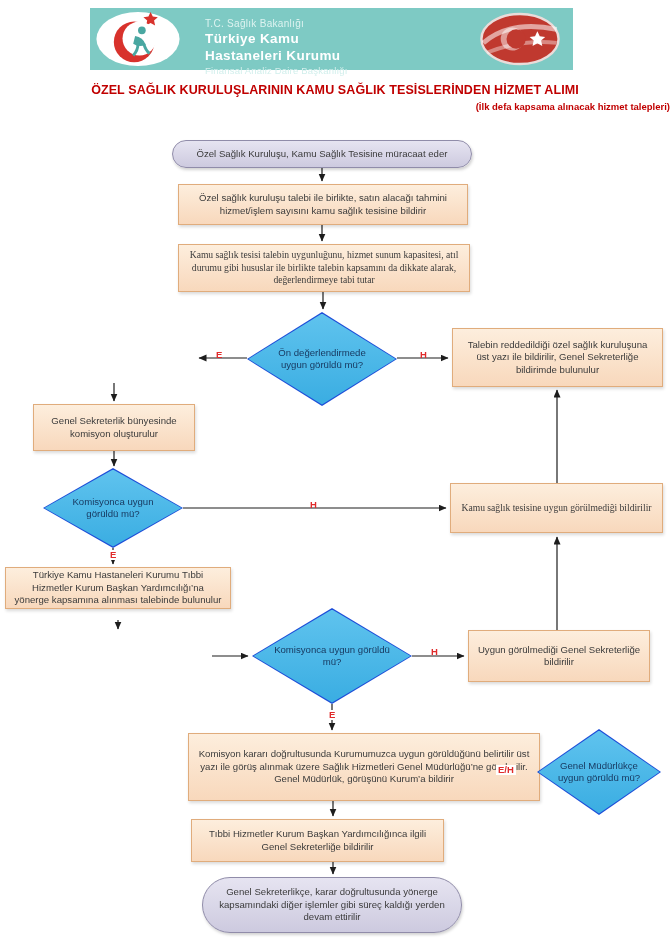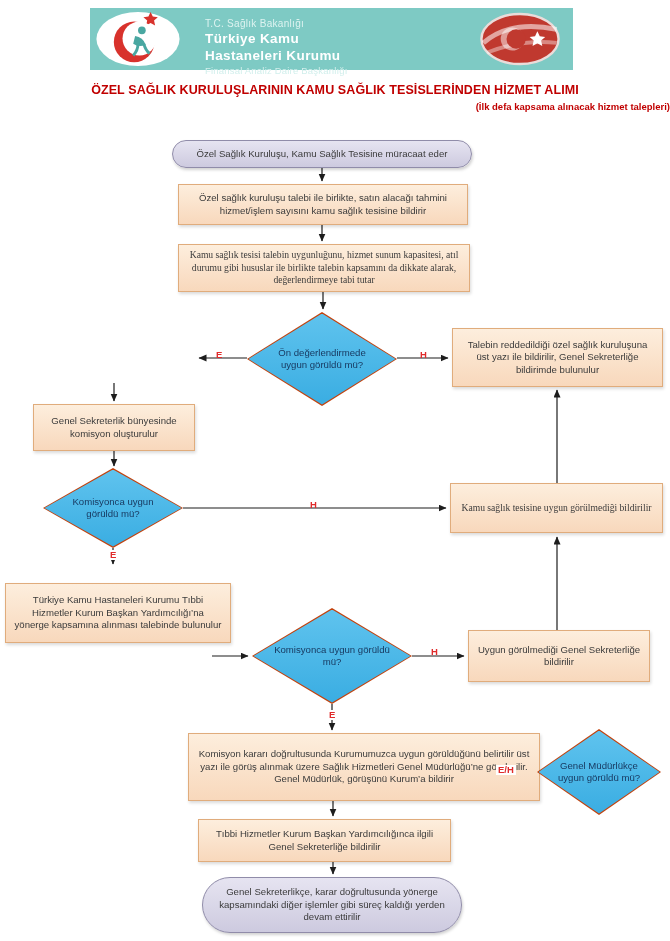--- a/index.html
+++ b/index.html
@@ -19,21 +19,21 @@
   .subtitle{position:absolute;left:0;top:101px;width:670px;text-align:right;
          font-size:9.5px;font-weight:bold;color:#c00000;}
   
   .node{position:absolute;display:flex;align-items:center;justify-content:center;
         text-align:center;font-size:9.6px;line-height:1.3;color:#3b3b3b;z-index:2;box-sizing:border-box;}
   .pill{background:linear-gradient(#e6e4f1,#cdcadf);border:1px solid #908ca9;
         border-radius:16px;box-shadow:1px 2px 3px rgba(0,0,0,.18);padding:2px 14px;}
   .process{background:linear-gradient(#fdeedd,#f8d8bc);border:1px solid #e0ac7c;
         box-shadow:1px 2px 3px rgba(0,0,0,.15);padding:2px 8px;}
   .diamond-outer{position:absolute;z-index:2;
-        clip-path:polygon(50% 0,100% 50%,50% 100%,0 50%);background:#c2410c;}
+        clip-path:polygon(50% 0,100% 50%,50% 100%,0 50%);background:#1d4ed8;}
   .diamond-inner{position:absolute;left:1.5px;top:1.5px;right:1.5px;bottom:1.5px;
         clip-path:polygon(50% 0,100% 50%,50% 100%,0 50%);
         background:linear-gradient(#5fc3ee,#3aadе2);
         background:linear-gradient(#5fc3ee,#3aade2);
         display:flex;align-items:center;justify-content:center;text-align:center;
         font-size:9.6px;line-height:1.3;color:#17375e;padding:4px 16px;box-sizing:border-box;}
   .eh{position:absolute;z-index:3;font-size:9.5px;font-weight:bold;color:#e02b2b;
       line-height:1;padding:0 2px;}
   .eh.onln{background:#ffffff;}
   #arrows{position:absolute;left:0;top:0;z-index:1;}
@@ -124,36 +124,36 @@
   <div class="node process" style="left:452px;top:328px;width:211px;height:59px;">Talebin reddedildiği özel sağlık kuruluşuna üst yazı ile bildirilir, Genel Sekreterliğe bildirimde bulunulur</div>
 
   <div class="node process" style="left:33px;top:404px;width:162px;height:47px;">Genel Sekreterlik bünyesinde komisyon oluşturulur</div>
 
   <div class="diamond-outer" style="left:43px;top:468px;width:140px;height:80px;">
     <div class="diamond-inner">Komisyonca uygun görüldü mü?</div>
   </div>
 
   <div class="node process" style="left:450px;top:483px;width:213px;height:50px;font-family:Liberation Serif, serif;">Kamu sağlık tesisine uygun görülmediği bildirilir</div>
 
-  <div class="node process" style="left:5px;top:567px;width:226px;height:60px;margin-top:16px;">Türkiye Kamu Hastaneleri Kurumu Tıbbi Hizmetler Kurum Başkan Yardımcılığı’na yönerge kapsamına alınması talebinde bulunulur</div>
+  <div class="node process" style="left:5px;top:567px;width:226px;height:42px;">Türkiye Kamu Hastaneleri Kurumu Tıbbi Hizmetler Kurum Başkan Yardımcılığı’na yönerge kapsamına alınması talebinde bulunulur</div>
 
 
   <div class="diamond-outer" style="left:252px;top:608px;width:160px;height:96px;">
     <div class="diamond-inner">Komisyonca uygun görüldü mü?</div>
   </div>
 
   <div class="node process" style="left:468px;top:630px;width:182px;height:52px;">Uygun görülmediği Genel Sekreterliğe bildirilir</div>
 
   <div class="node process" style="left:188px;top:733px;width:352px;height:68px;">Komisyon kararı doğrultusunda Kurumumuzca uygun görüldüğünü belirtilir üst yazı ile görüş alınmak üzere Sağlık Hizmetleri Genel Müdürlüğü’ne gönderilir. Genel Müdürlük, görüşünü Kurum’a bildirir</div>
 
   <div class="diamond-outer" style="left:537px;top:729px;width:124px;height:86px;">
     <div class="diamond-inner" style="padding:4px 10px;">Genel Müdürlükçe uygun görüldü mü?</div>
   </div>
 
-  <div class="node process" style="left:198px;top:819px;width:253px;height:43px;">Tıbbi Hizmetler Kurum Başkan Yardımcılığınca ilgili Genel Sekreterliğe bildirilir</div>
+  <div class="node process" style="left:191px;top:819px;width:253px;height:43px;">Tıbbi Hizmetler Kurum Başkan Yardımcılığınca ilgili Genel Sekreterliğe bildirilir</div>
 
   <div class="node pill" style="left:202px;top:877px;width:260px;height:56px;border-radius:28px;">Genel Sekreterlikçe, karar doğrultusunda yönerge kapsamındaki diğer işlemler gibi süreç kaldığı yerden devam ettirilir</div>
 
   <span class="eh" style="left:214px;top:350px;">E</span>
   <span class="eh" style="left:418px;top:350px;">H</span>
   <span class="eh" style="left:308px;top:500px;">H</span>
   <span class="eh onln" style="left:108px;top:550px;">E</span>
   <span class="eh" style="left:429px;top:647px;">H</span>
   <span class="eh onln" style="left:327px;top:710px;">E</span>
   <span class="eh onln" style="left:496px;top:765px;">E/H</span>

